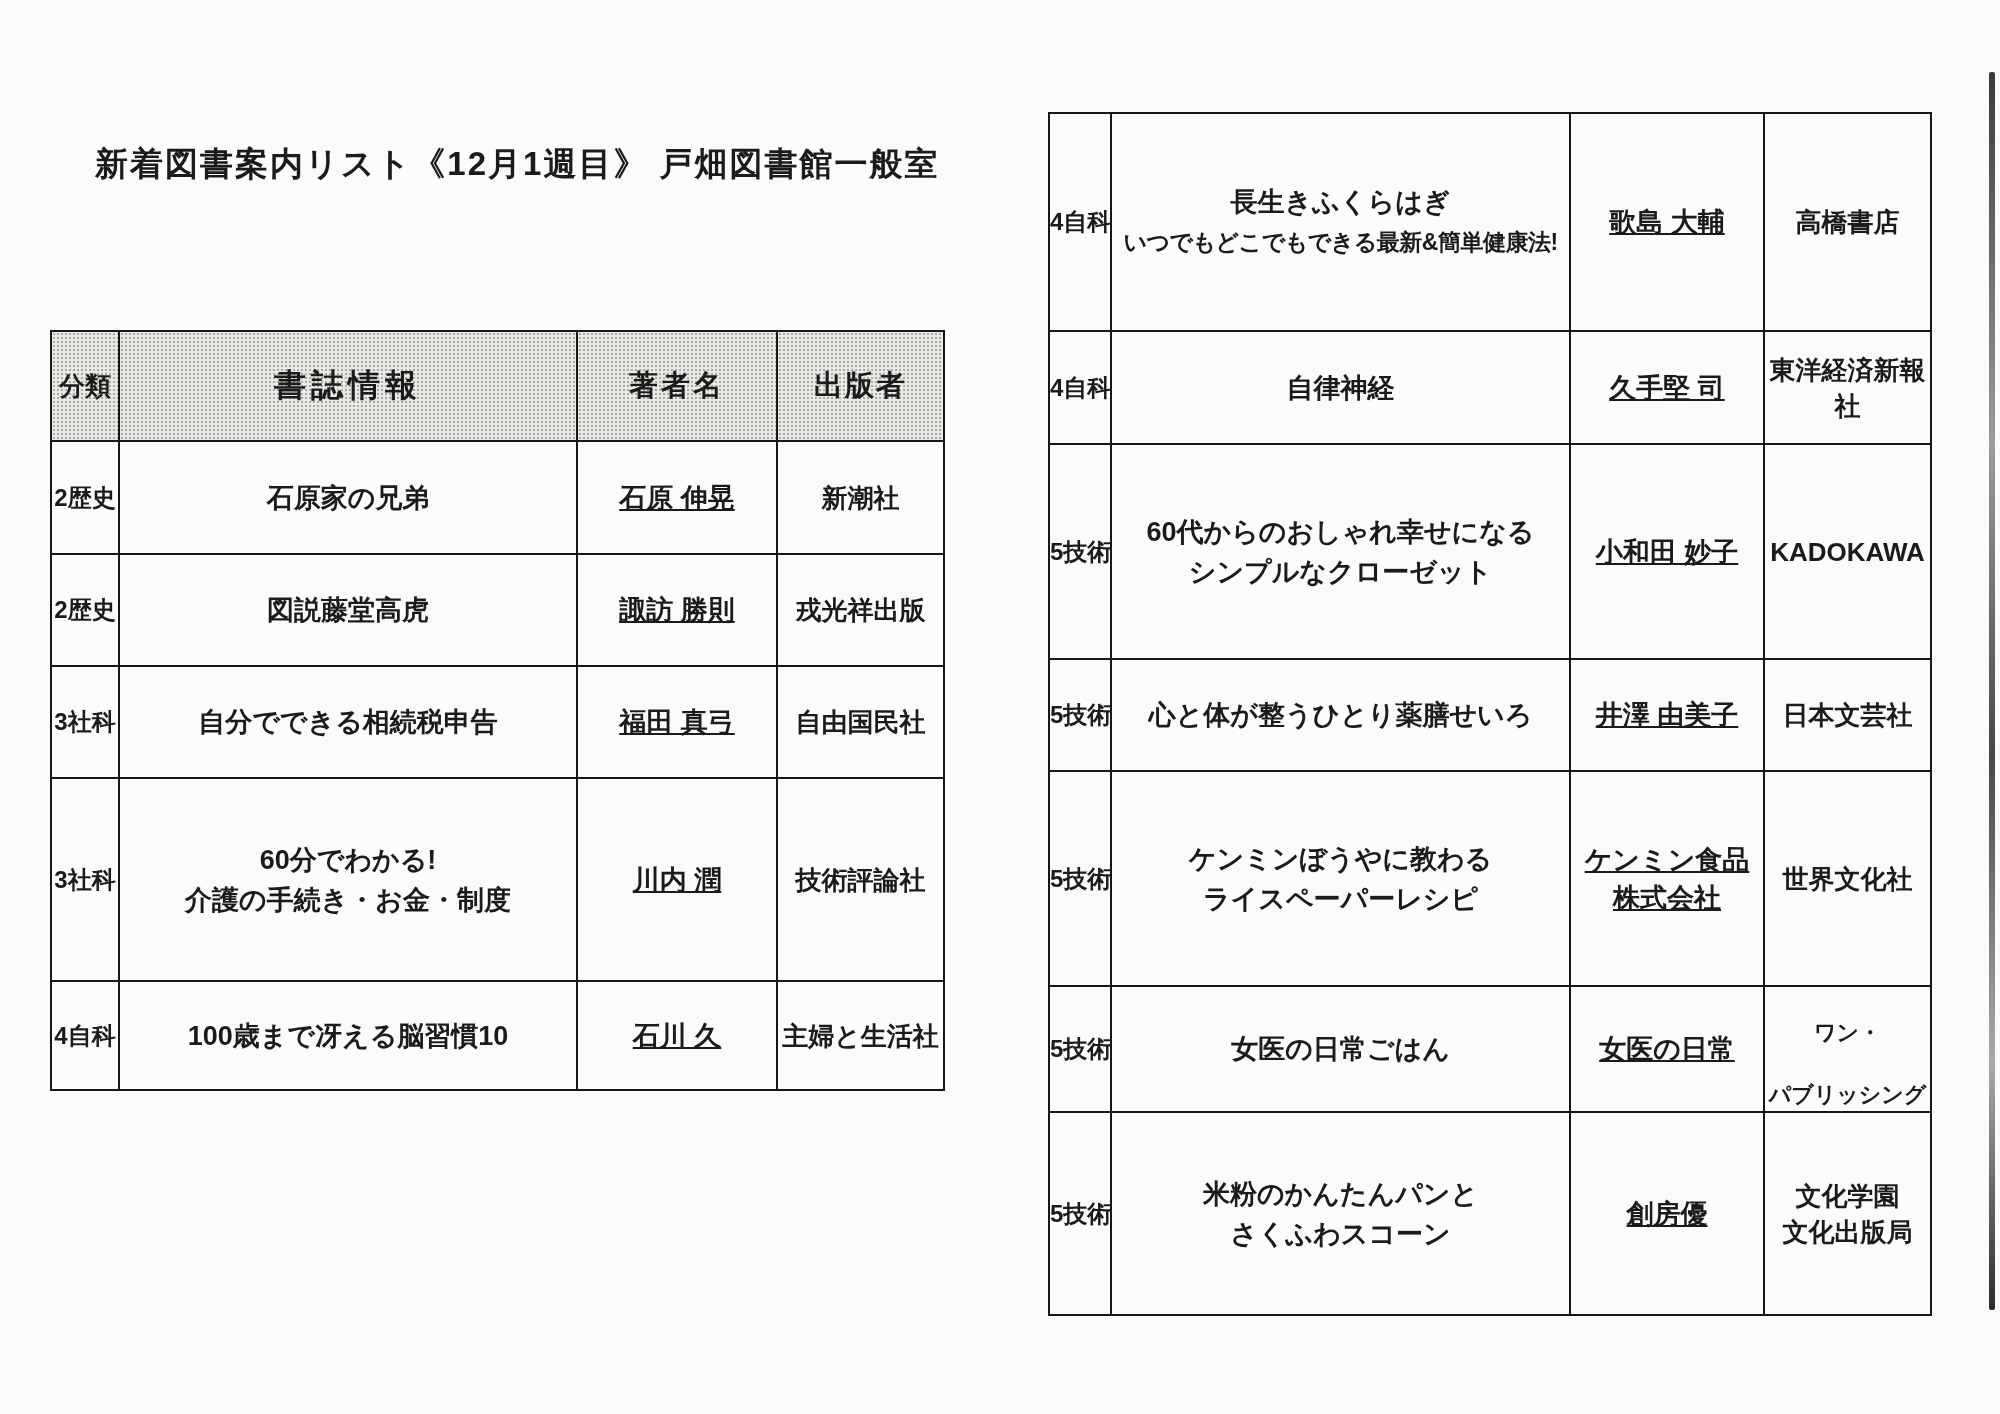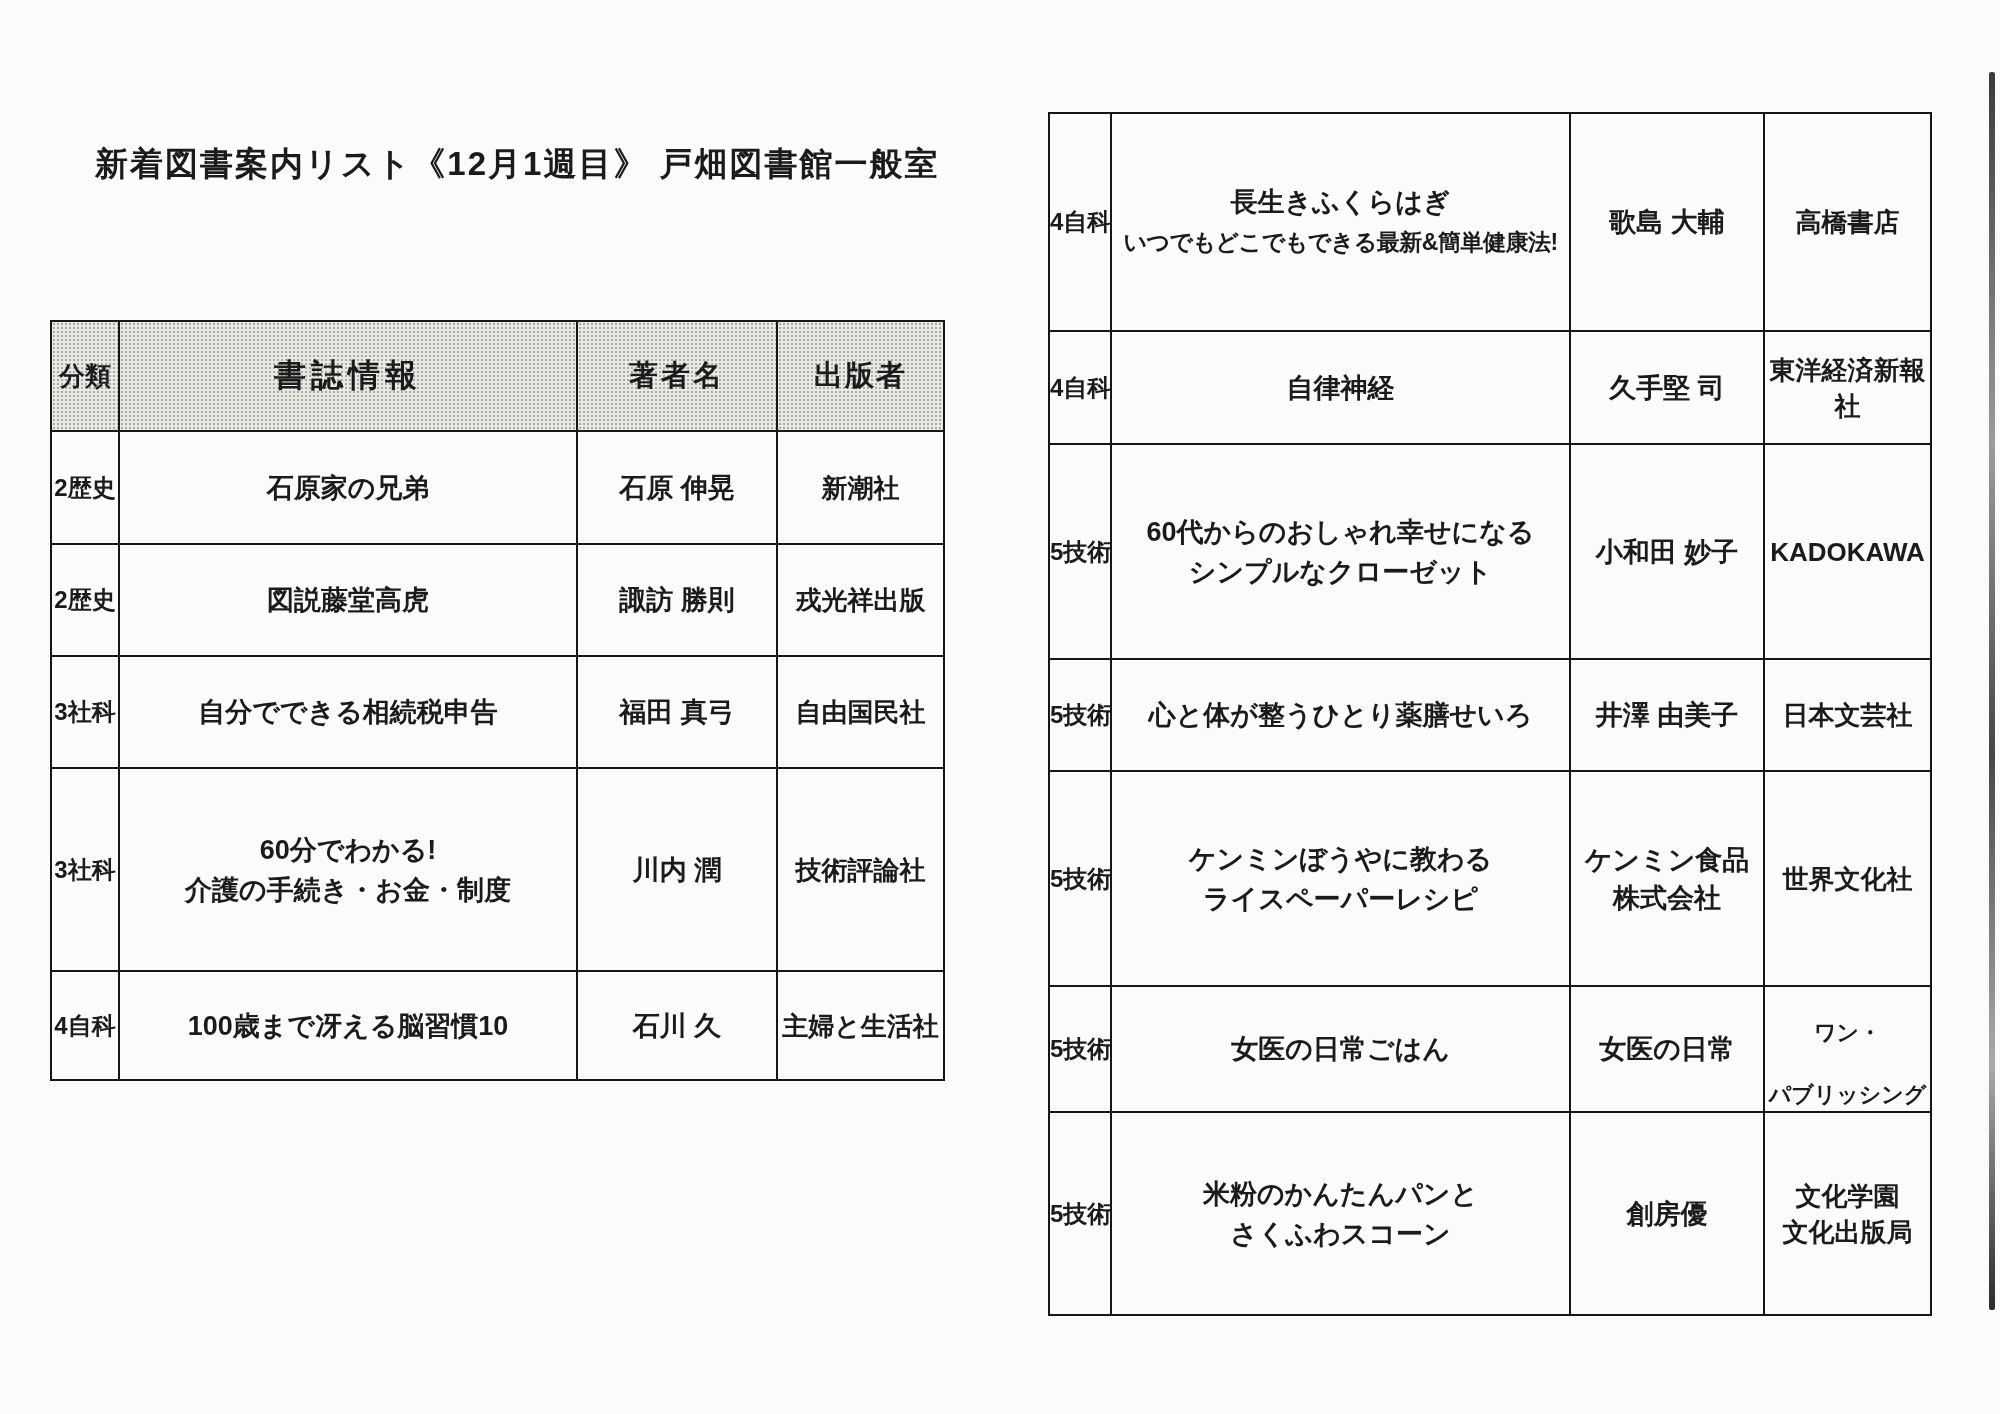--- a/index.html
+++ b/index.html
@@ -14,38 +14,38 @@
     white-space:nowrap;
   }
   table.books{
     position:absolute;border-collapse:collapse;table-layout:fixed;
   }
   table.books th,table.books td{
     border:2px solid #161616;padding:0;
     vertical-align:middle;text-align:center;
     font-weight:600;overflow:hidden;
   }
-  #left-table{left:50px;top:320px;width:893px;}
+  #left-table{left:50px;top:330px;width:893px;}
   #right-table{left:1048px;top:112px;width:882px;}
   th.hdr{
     background-color:#e9e9e6;
     background-image:radial-gradient(#a9a9a3 1px, rgba(0,0,0,0) 1.25px);
     background-size:4px 4px;
     font-weight:700;
   }
   .hdr-cat{font-size:26px;}
   .hdr-biblio{font-size:32px;letter-spacing:5px;}
   .hdr-author{font-size:29px;letter-spacing:3px;}
   .hdr-pub{font-size:29px;letter-spacing:2px;}
   td.cat{
     text-align:left;font-size:24px;padding-left:2px;
     white-space:nowrap;letter-spacing:0;
   }
   td.biblio{font-size:27px;line-height:40px;border-radius:31px;}
-  td.author{font-size:27px;line-height:38px;}
+  td.author{font-size:27px;line-height:38px;text-decoration:underline;}
   td.pub{font-size:26px;line-height:36px;}
   .ln{display:block;}
   .sub{font-size:23px;letter-spacing:-0.5px;}
   .fs-small{font-size:22px;line-height:32px;margin-top:30px;}
   .scan-edge{
     position:absolute;right:5px;top:72px;width:6px;height:1238px;
     background:linear-gradient(to bottom,
       rgba(25,25,25,.85) 0%, rgba(60,60,60,.5) 30%,
       rgba(25,25,25,.8) 55%, rgba(70,70,70,.45) 80%,
       rgba(20,20,20,.9) 100%);

